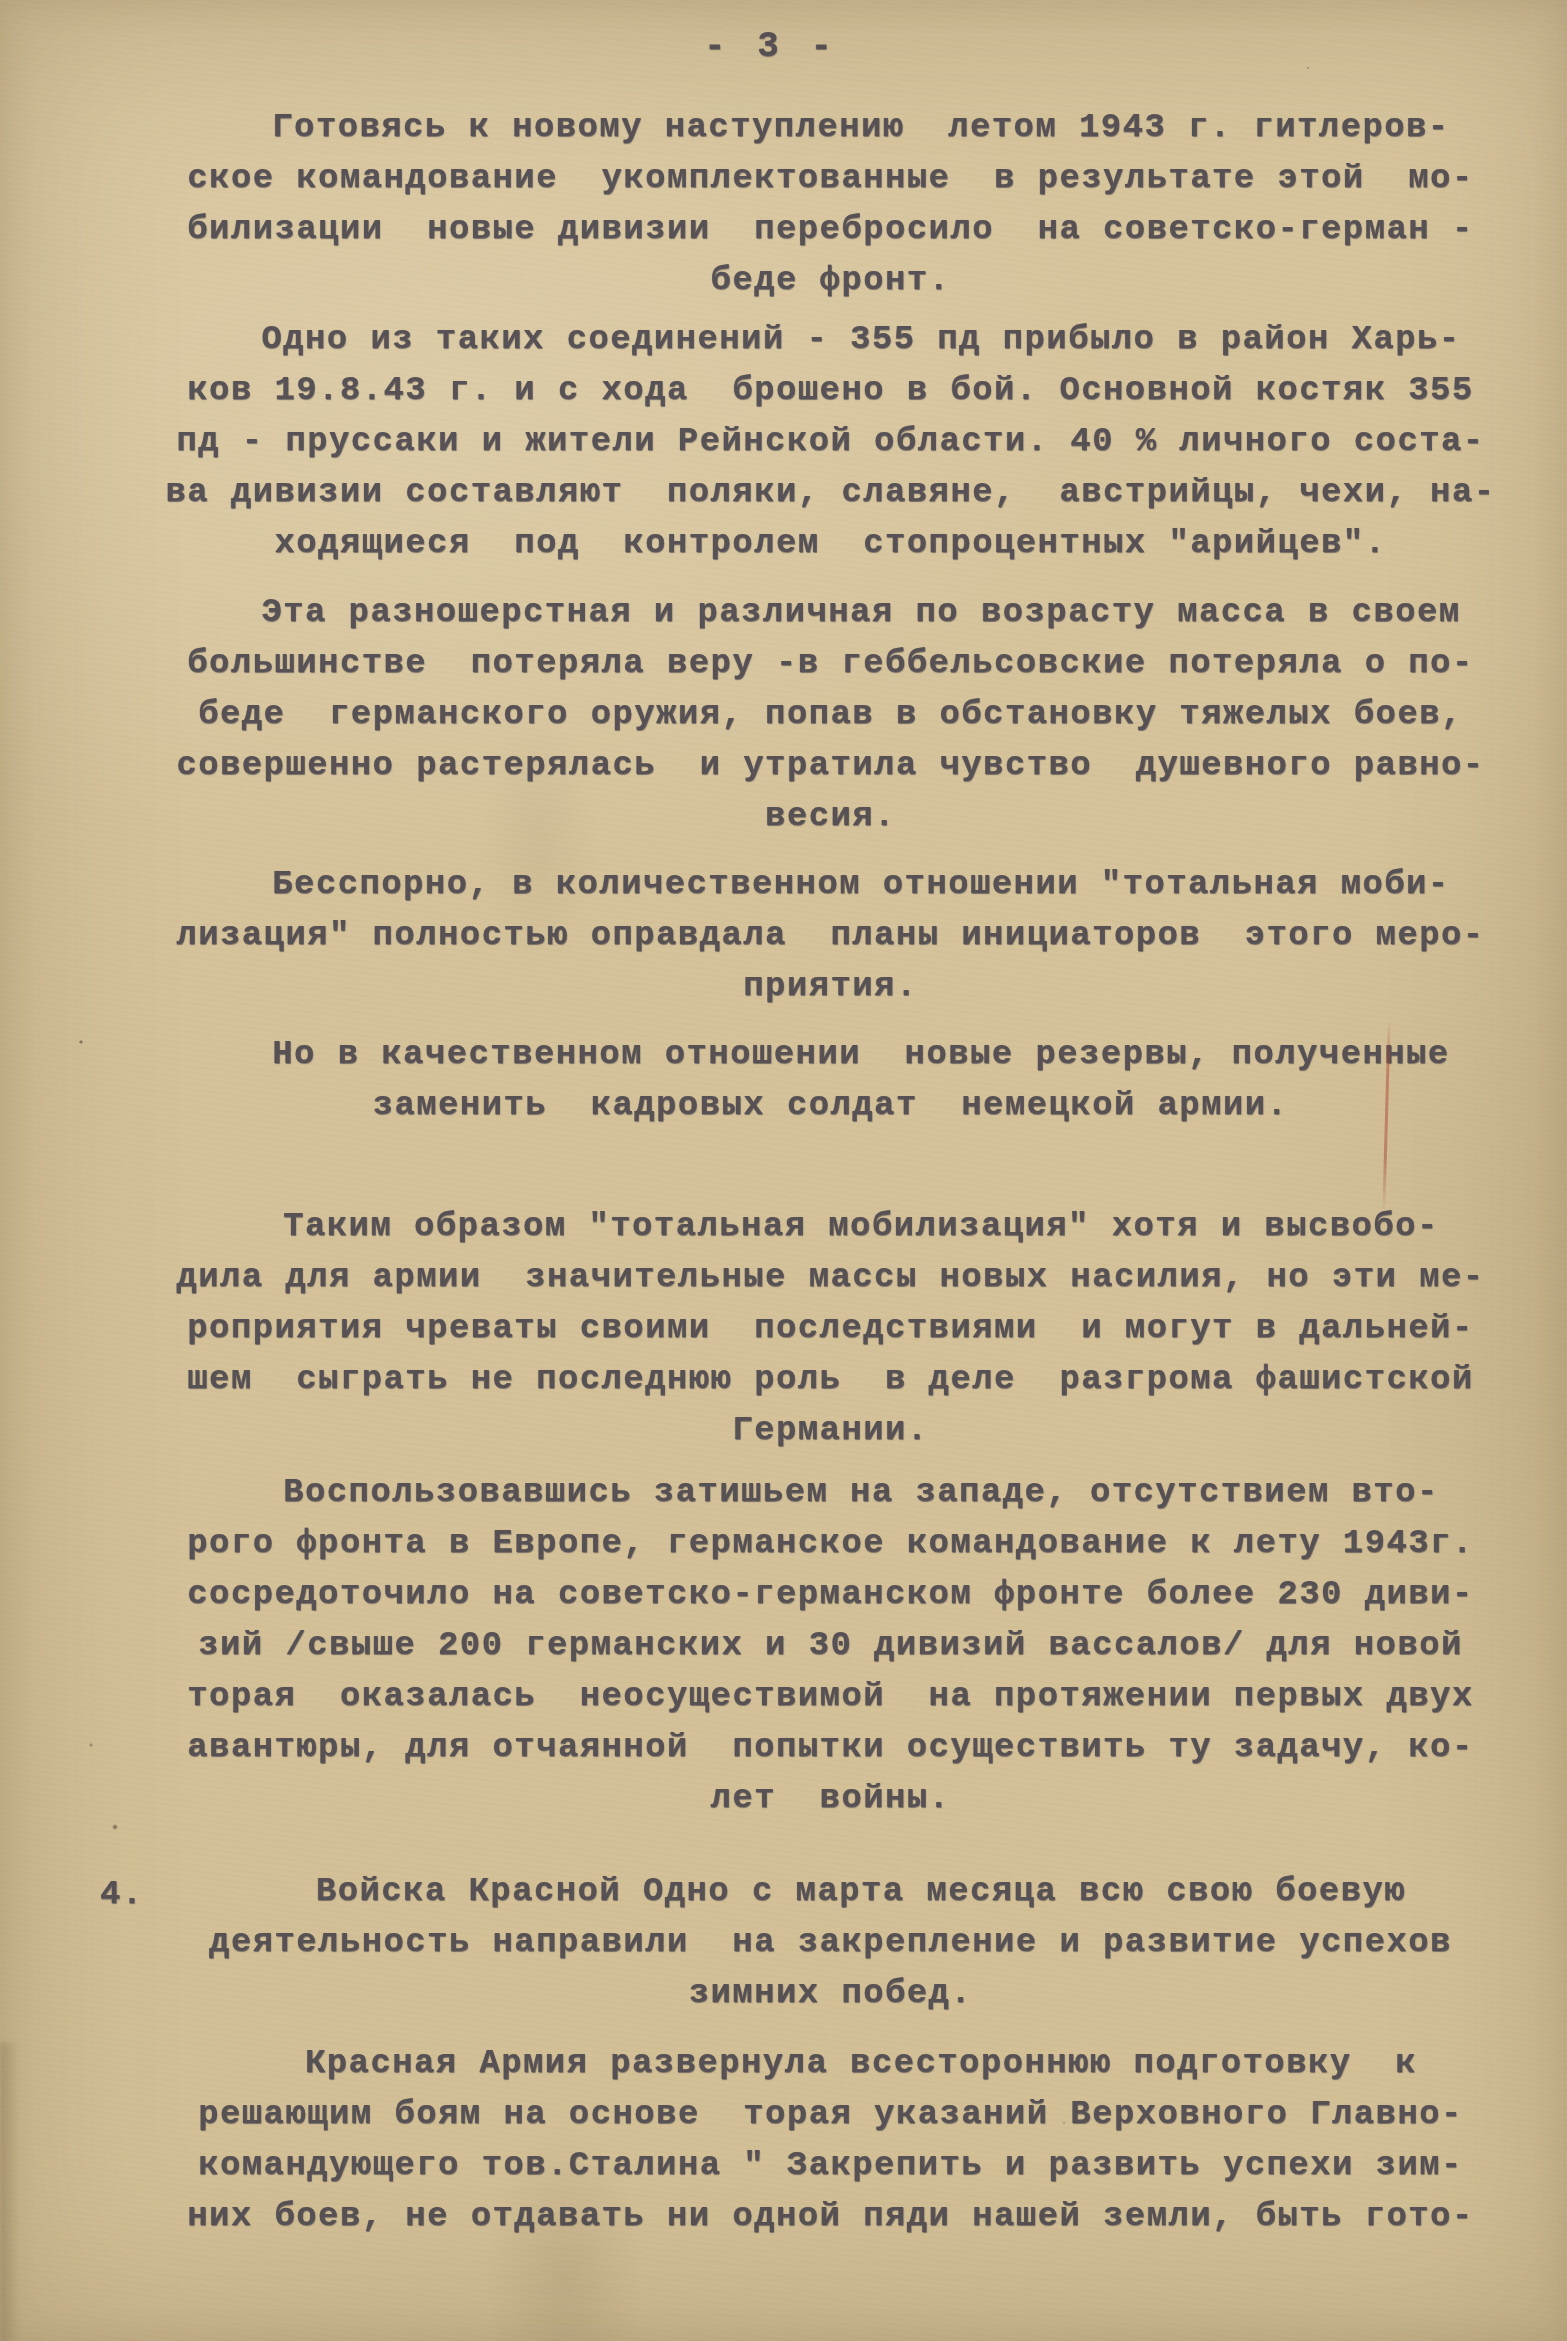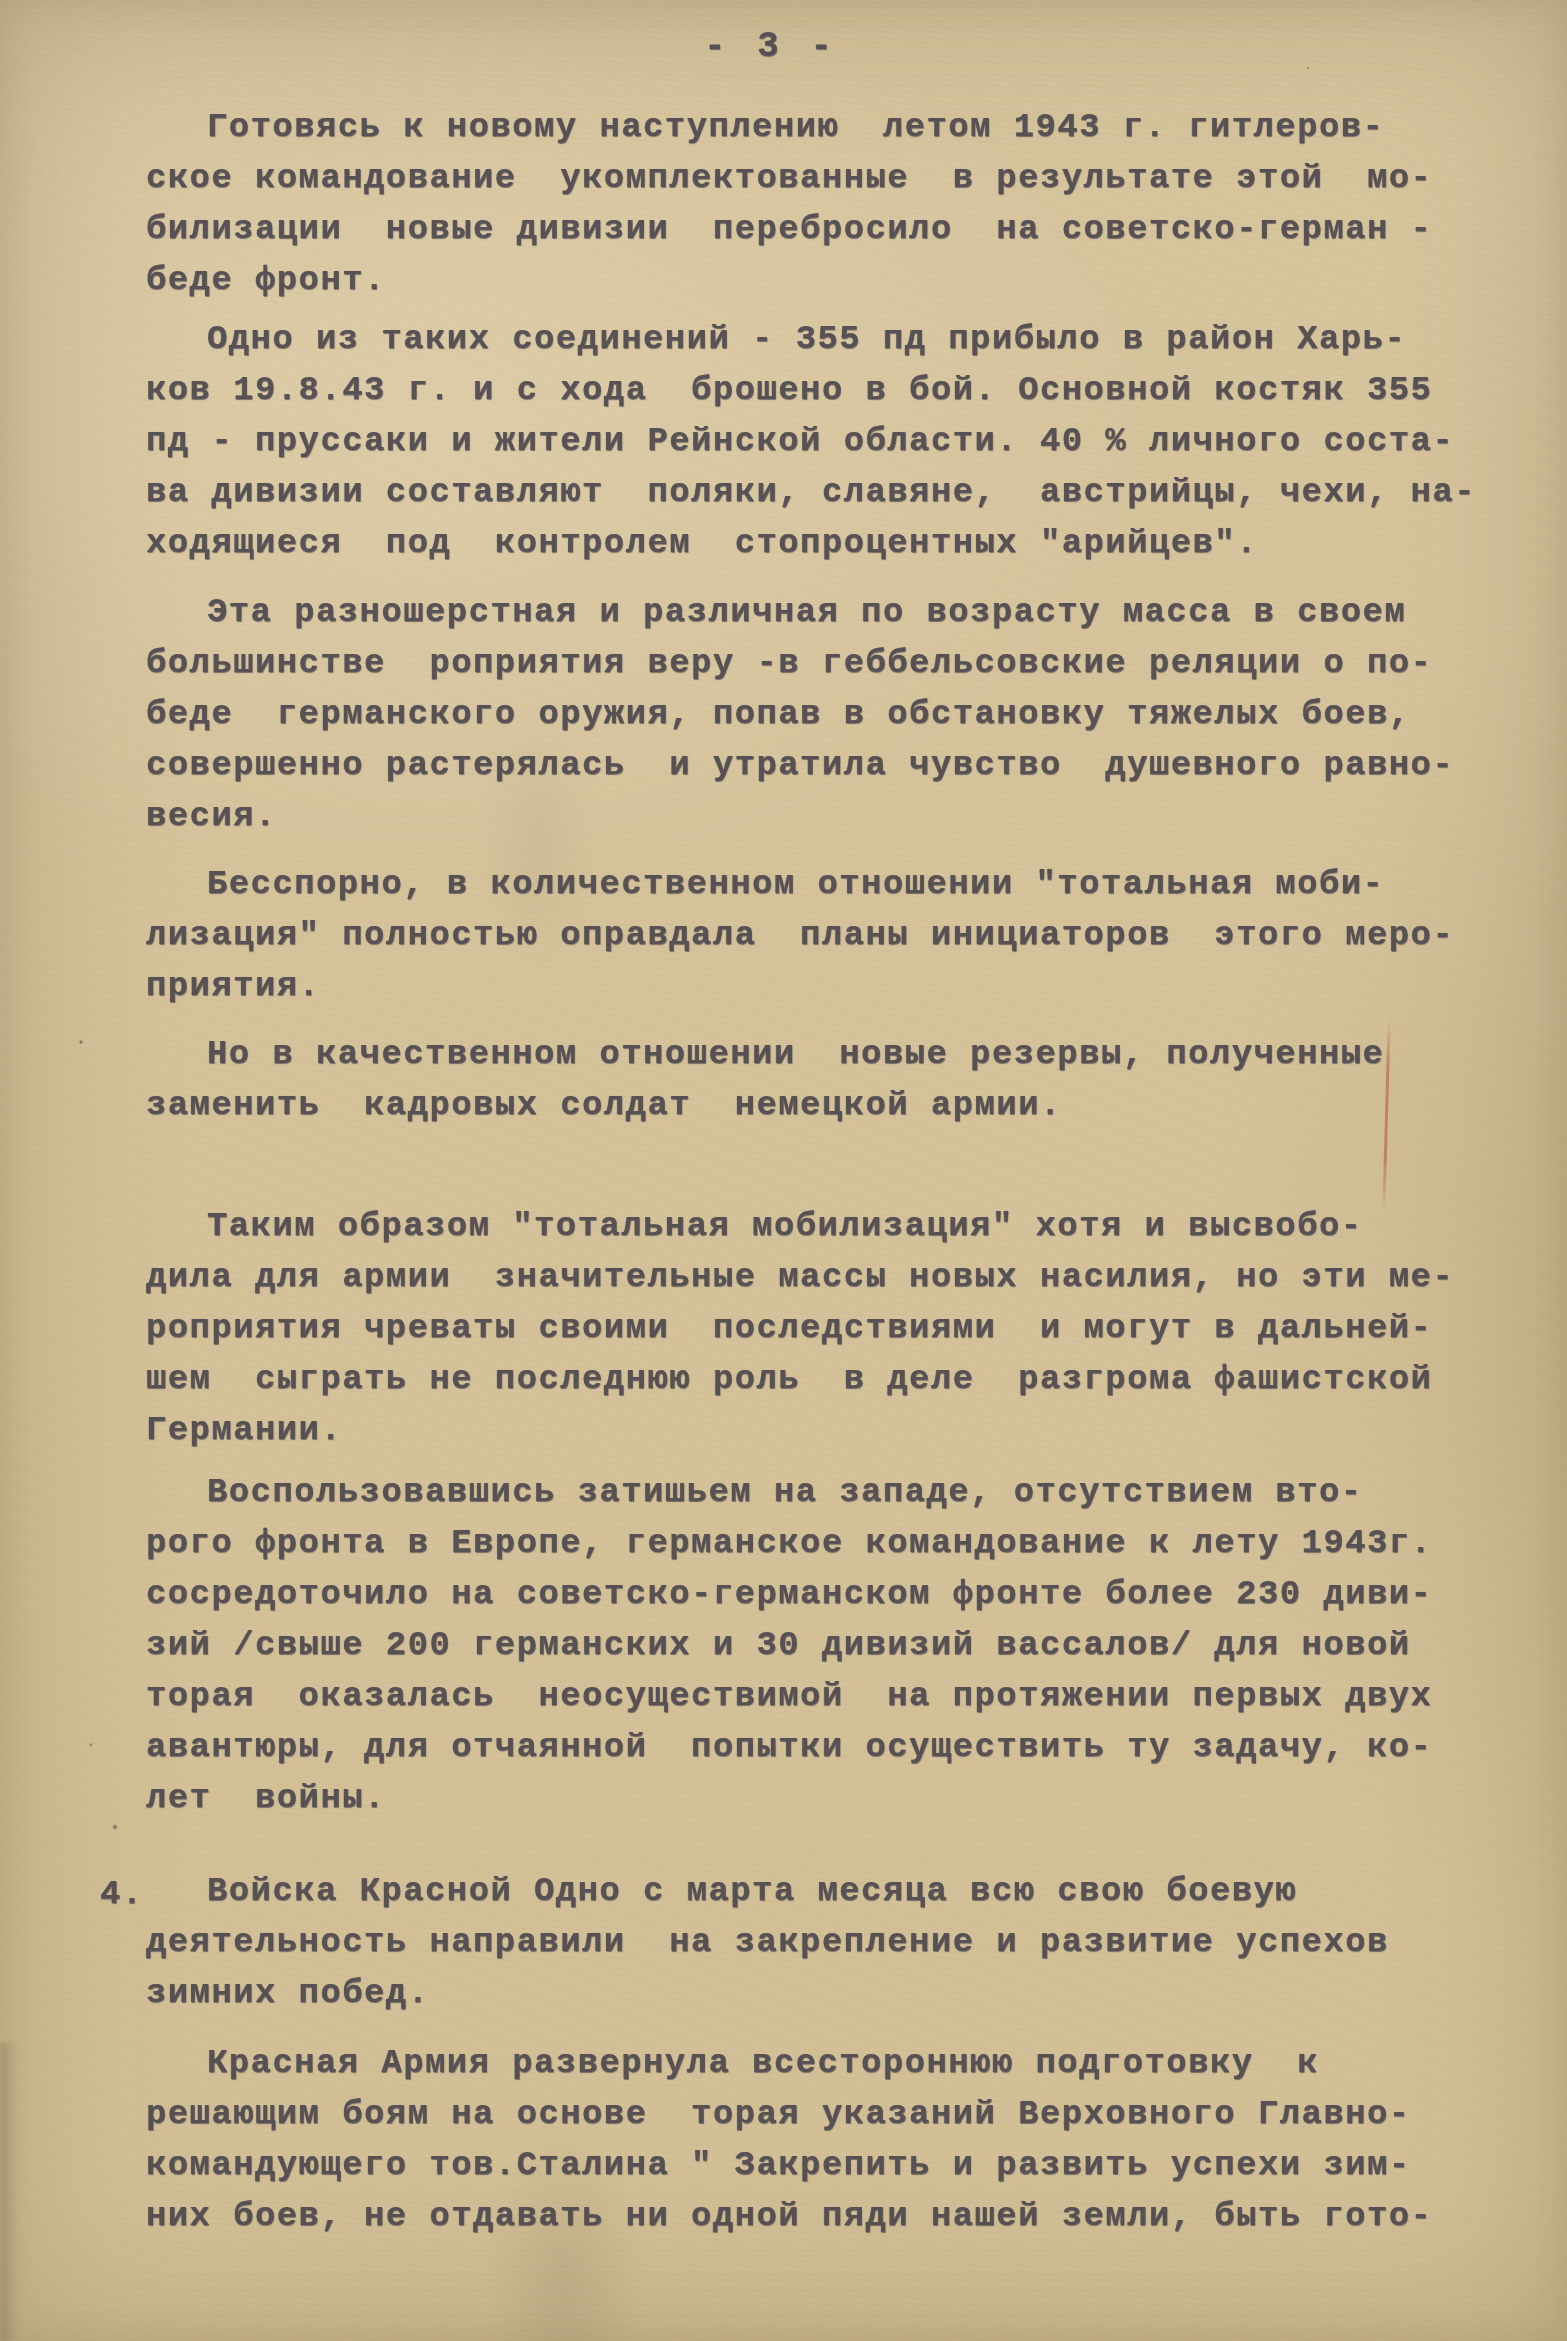--- a/index.html
+++ b/index.html
@@ -31,21 +31,21 @@
     opacity:.88;
     filter:blur(0.4px);
     text-shadow:0.4px 0.6px 1.1px rgba(66,62,72,.75), -0.3px 0 0.7px rgba(66,62,72,.3);
   }
   .page-number{
     position:absolute;top:26px;left:704px;
     font-size:36px;letter-spacing:5px;white-space:pre;
   }
   .para{
     position:absolute;left:146px;width:1369px;
-    font-size:34px;line-height:51px;letter-spacing:1.4px;
+    font-size:34px;line-height:51px;letter-spacing:1.4px;text-align:center;
   }
   .para .line{white-space:pre;}
   .para .line.first{padding-left:61px;}
   .section-marker{
     position:absolute;left:100px;top:1869px;
     font-size:34px;line-height:51px;letter-spacing:1.4px;
   }
   .p0{top:102px}.p1{top:314px}.p2{top:587px}.p3{top:859px}.p4{top:1029px}
   .p5{top:1201px}.p6{top:1467px}.p7{top:1866px}.p8{top:2038px}
   .red-mark{
@@ -73,21 +73,21 @@
     </div>
   <div class="para typed p1">
       <div class="line first">Одно из таких соединений - 355 пд прибыло в район Харь-</div>
       <div class="line">ков 19.8.43 г. и с хода  брошено в бой. Основной костяк 355</div>
       <div class="line">пд - пруссаки и жители Рейнской области. 40 % личного соста-</div>
       <div class="line">ва дивизии составляют  поляки, славяне,  австрийцы, чехи, на-</div>
       <div class="line">ходящиеся  под  контролем  стопроцентных "арийцев".</div>
     </div>
   <div class="para typed p2">
       <div class="line first">Эта разношерстная и различная по возрасту масса в своем</div>
-      <div class="line">большинстве  роприятия веру -в геббельсовские реляции о по-</div>
+      <div class="line">большинстве  потеряла веру -в геббельсовские потеряла о по-</div>
       <div class="line">беде  германского оружия, попав в обстановку тяжелых боев,</div>
       <div class="line">совершенно растерялась  и утратила чувство  душевного равно-</div>
       <div class="line">весия.</div>
     </div>
   <div class="para typed p3">
       <div class="line first">Бесспорно, в количественном отношении "тотальная моби-</div>
       <div class="line">лизация" полностью оправдала  планы инициаторов  этого меро-</div>
       <div class="line">приятия.</div>
     </div>
   <div class="para typed p4">

